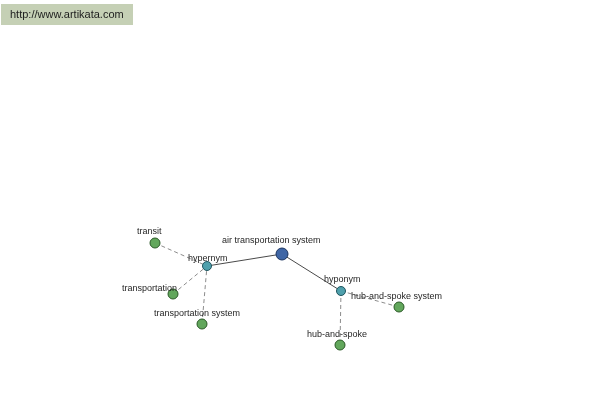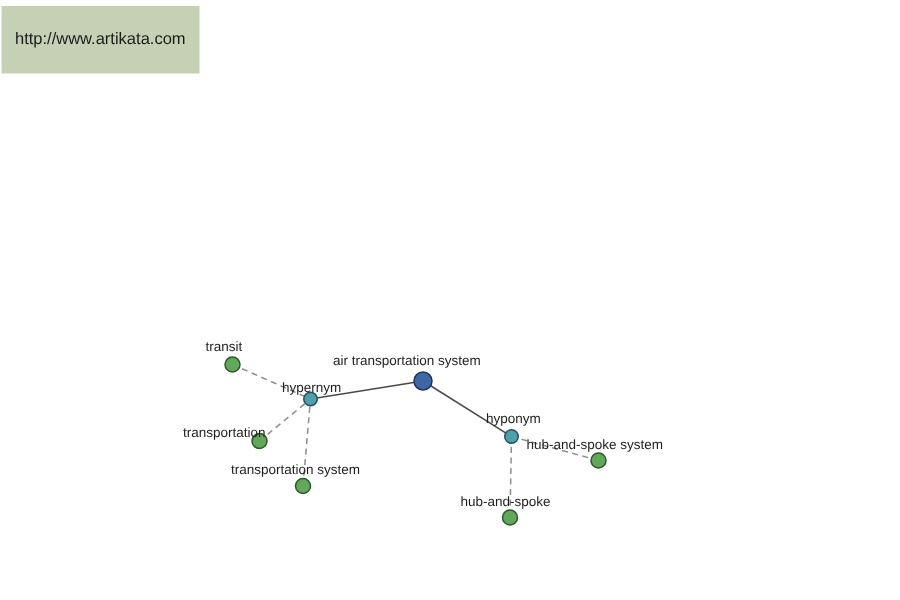--- a/index.html
+++ b/index.html
@@ -12,21 +12,21 @@
       position: relative;
       width: 600px;
       height: 400px;
       background: #ffffff;
       overflow: hidden;
     }
     .url-chip {
       position: absolute;
       left: 1px;
       top: 4px;
-      padding: 16px 9px;
+      padding: 4px 9px;
       font-size: 11px;
       line-height: 13px;
       white-space: nowrap;
     }
     .graph {
       position: absolute;
       left: 0;
       top: 0;
       width: 600px;
       height: 400px;

